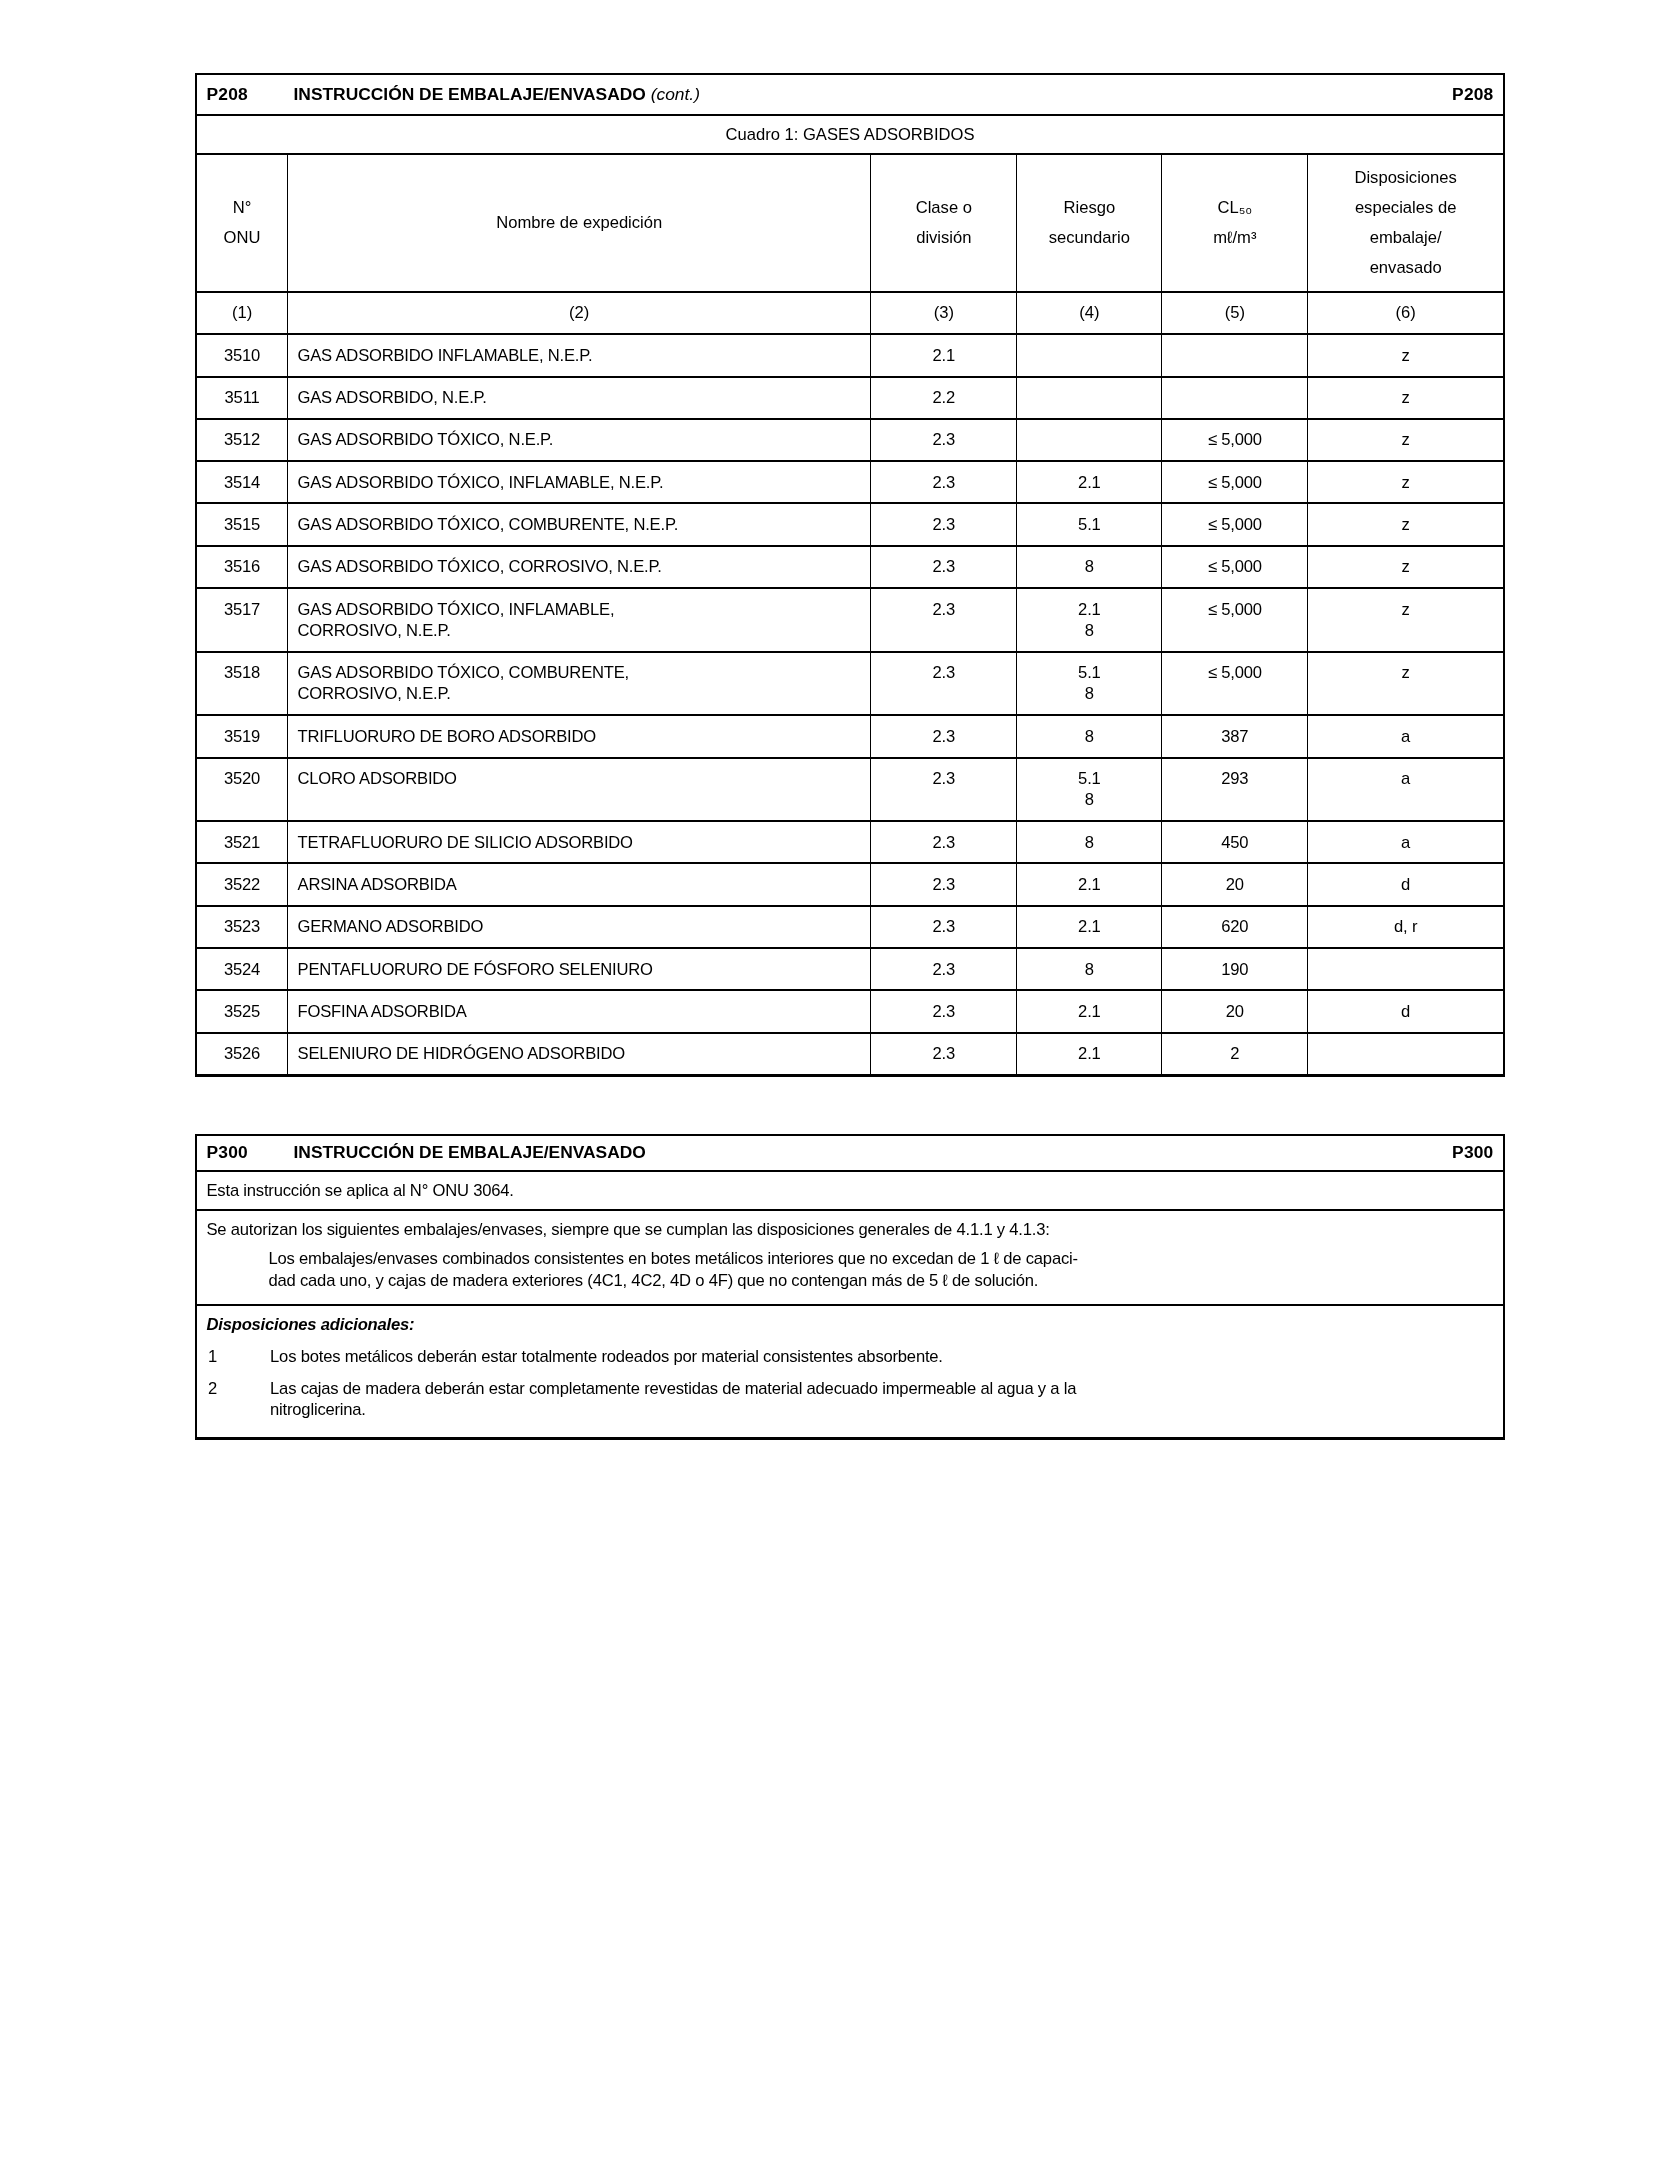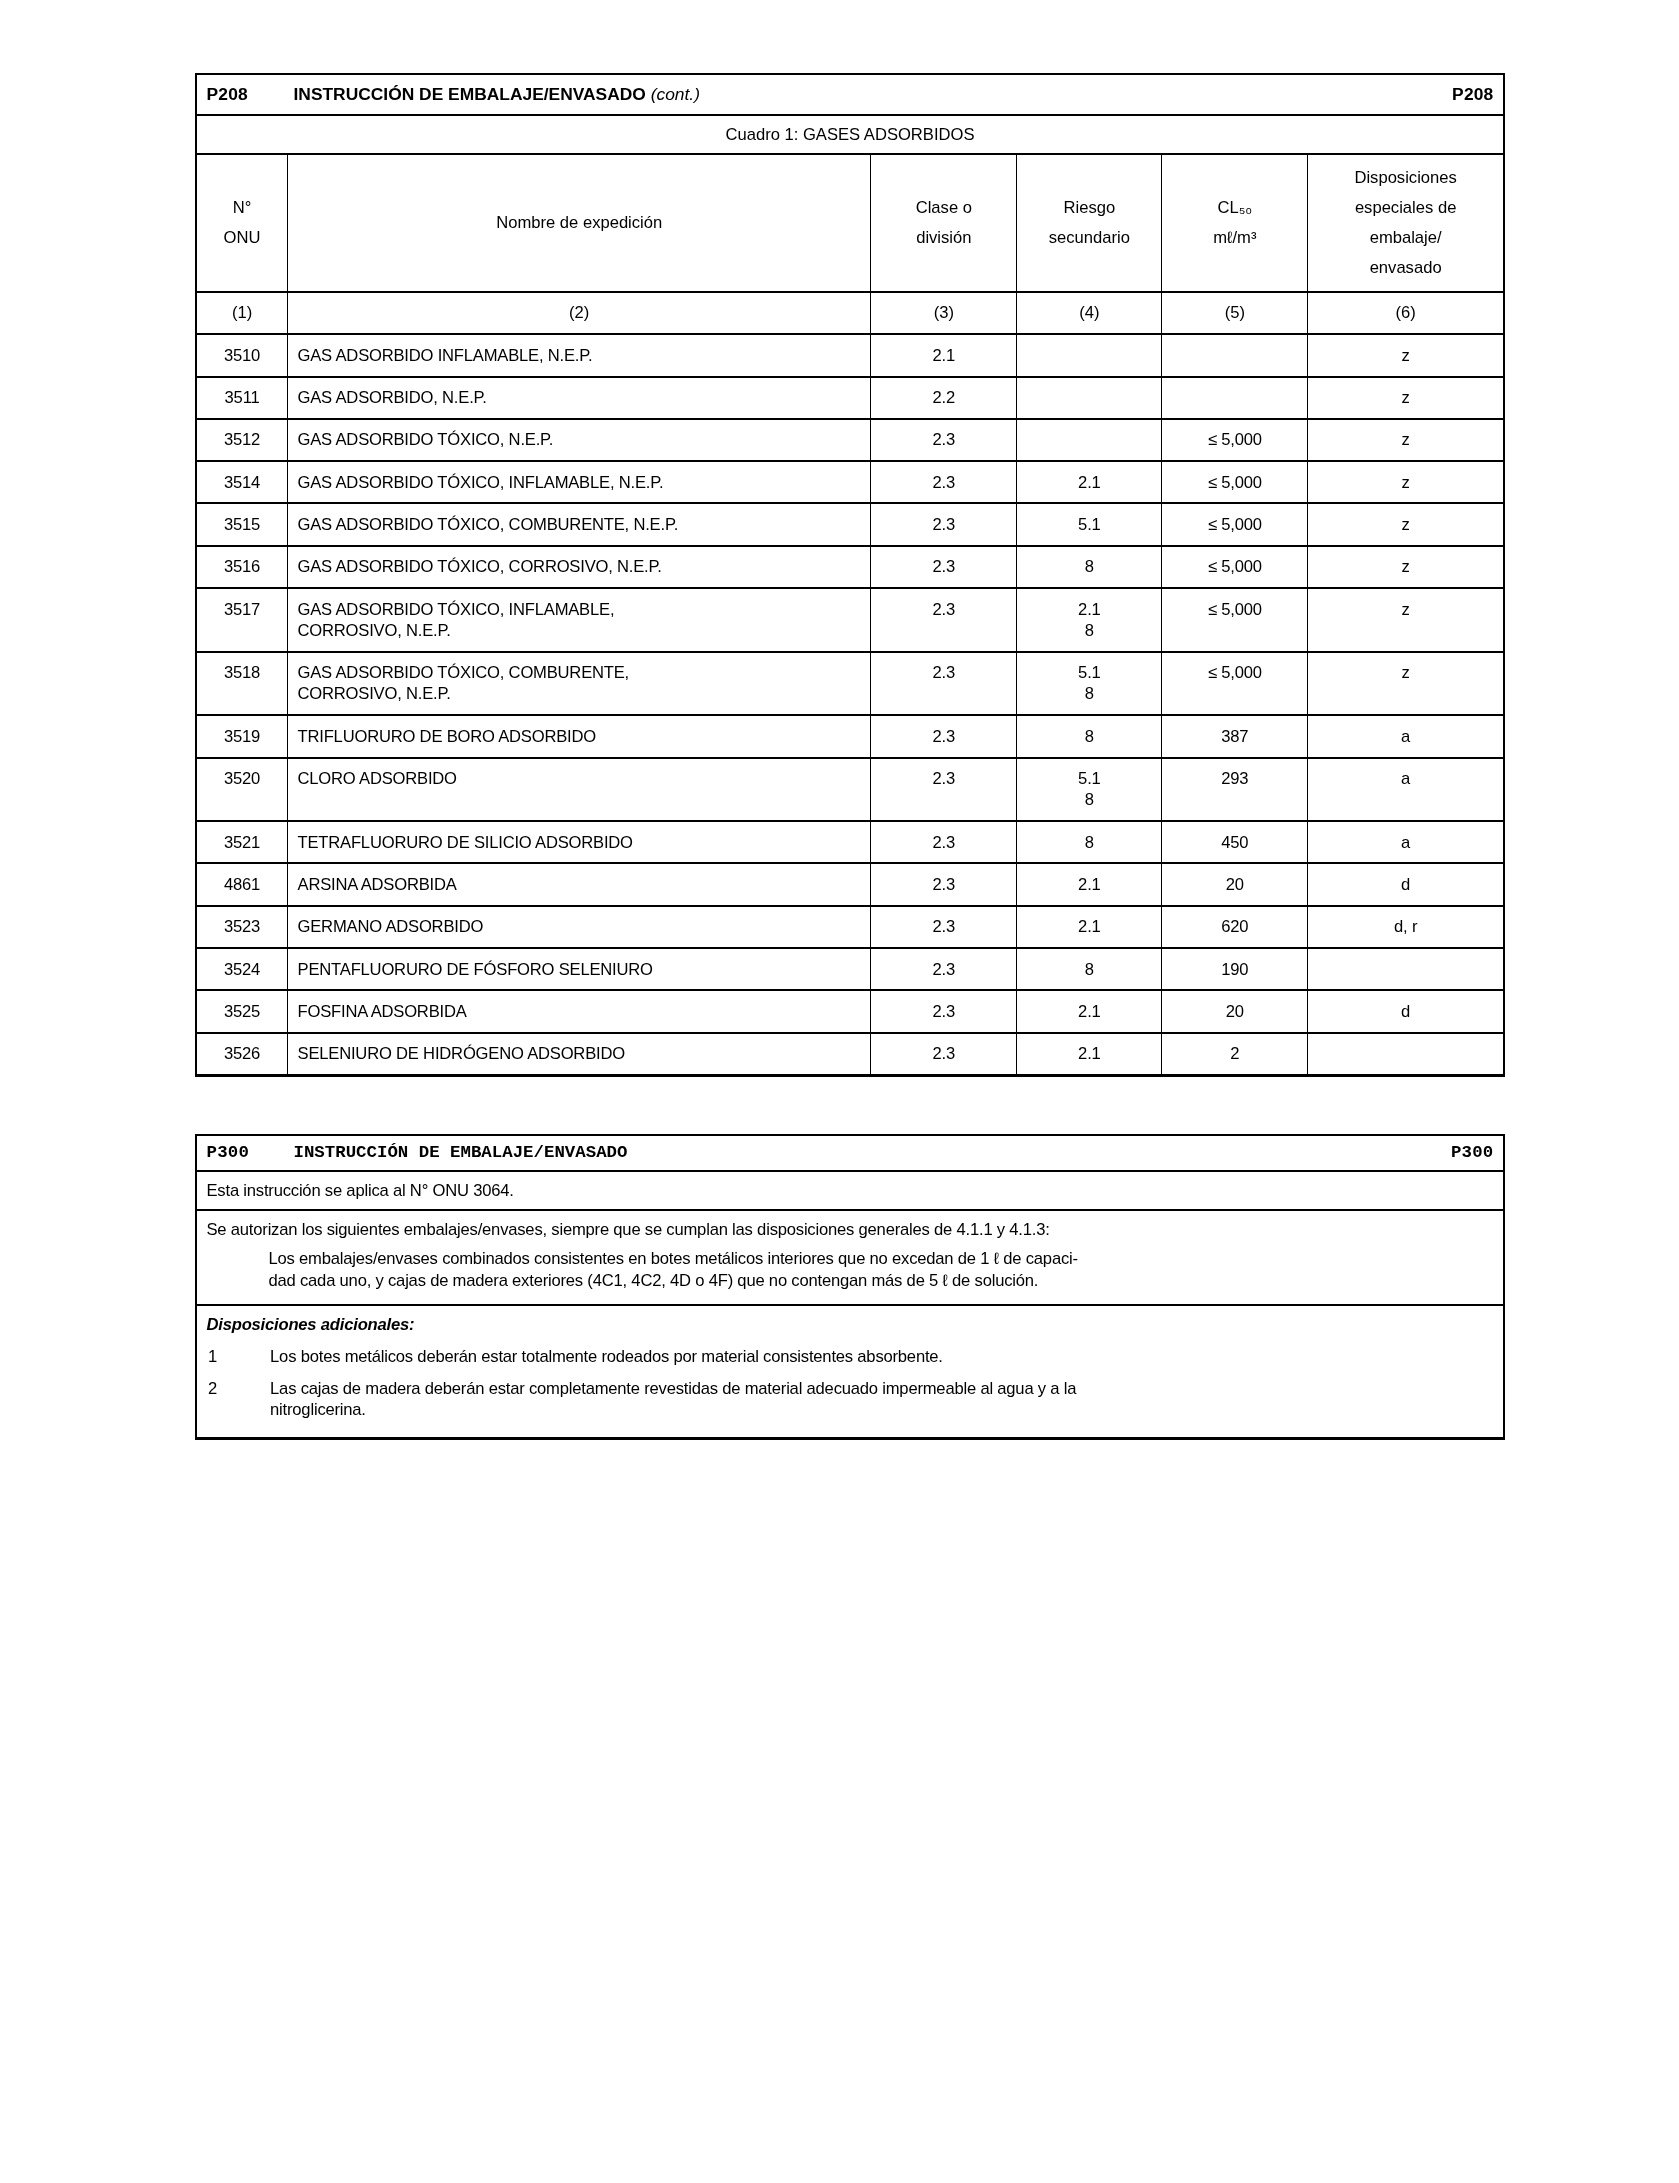--- a/index.html
+++ b/index.html
@@ -50,21 +50,21 @@
   
   .bar-cell { padding: 0; }
   .bar {
     display: flex;
     align-items: center;
     padding: 8.7px 9.5px;
     font-size: 17.4px;
     line-height: 21.3px;
     font-weight: bold;
   }
-  .t2 .bar { padding: 6.3px 9.5px; font-family: Liberation Mono, monospace; }
+  .t2 .bar { padding: 6.3px 9.5px; }
   .bar .code { flex: 0 0 87px; letter-spacing: 0.2px; }
   .bar .code.right { text-align: right; }
   .bar .bar-title { flex: 1 1 auto; }
   .bar .cont { font-weight: normal; font-style: italic; }
 
   .cuadro {
     text-align: center;
     font-weight: bold;
     font-size: 16.6px;
     line-height: 21.3px;
@@ -264,21 +264,21 @@
       </tr>
       <tr>
         <td class="data">3521</td>
         <td class="data name-cell pl">TETRAFLUORURO DE SILICIO ADSORBIDO</td>
         <td class="data">2.3</td>
         <td class="data pl">8</td>
         <td class="data">450</td>
         <td class="data">a</td>
       </tr>
       <tr>
-        <td class="data">4861</td>
+        <td class="data">3522</td>
         <td class="data name-cell pl">ARSINA ADSORBIDA</td>
         <td class="data">2.3</td>
         <td class="data pl">2.1</td>
         <td class="data">20</td>
         <td class="data">d</td>
       </tr>
       <tr>
         <td class="data">3523</td>
         <td class="data name-cell pl">GERMANO ADSORBIDO</td>
         <td class="data">2.3</td>

